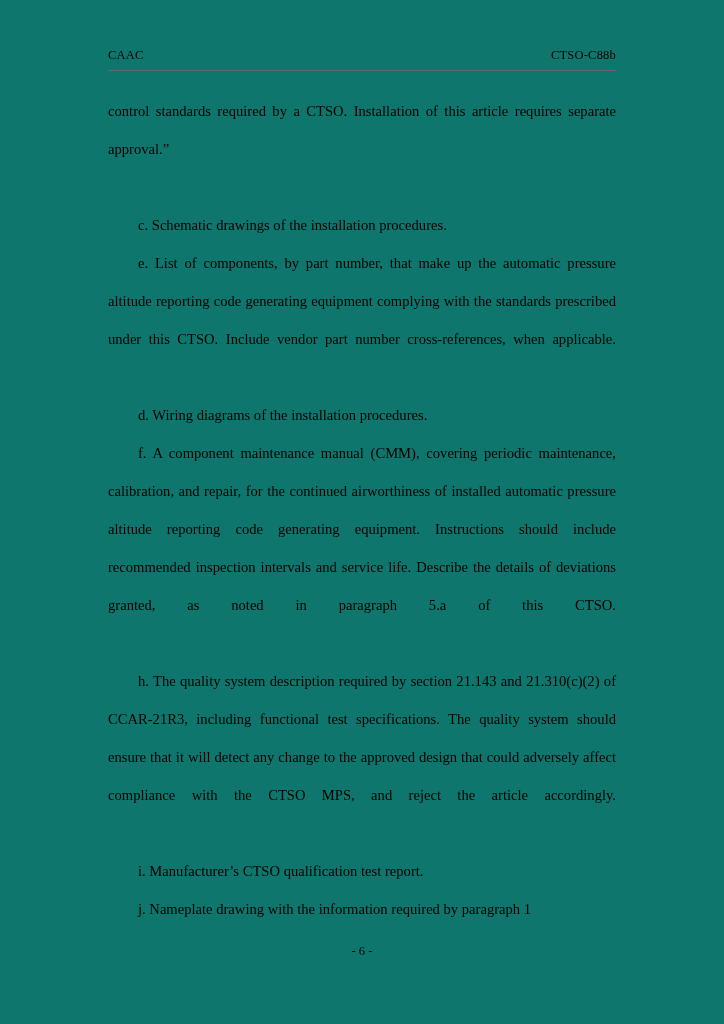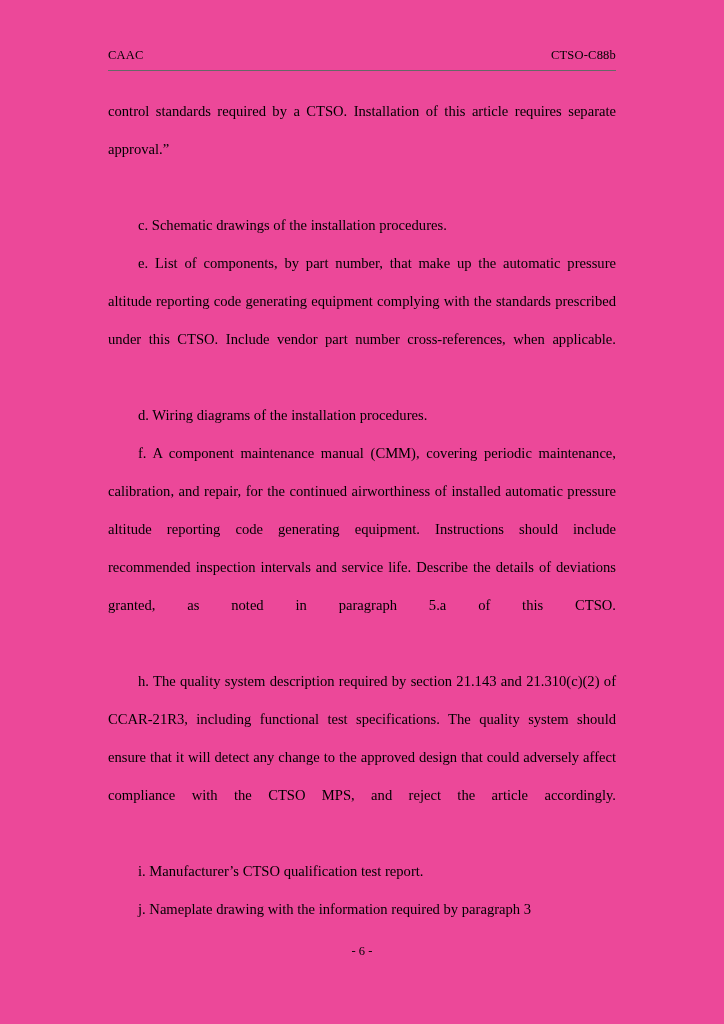--- a/index.html
+++ b/index.html
@@ -14,21 +14,21 @@
     font-family: "Liberation Serif", "DejaVu Serif", serif;
     color: #000000;
     overflow: hidden;
   }
 
   .page {
     position: absolute;
     left: 0; top: 0;
     width: 724px;
     height: 1024px;
-    background: #ec4899;
+    background: #0f766e;
   }
 
   
   .header {
     position: absolute;
     left: 108px;
     top: 48px;
     width: 508px;
     display: flex;
     justify-content: space-between;
@@ -110,21 +110,21 @@
 
     <p class="para indent noflush">d. Wiring diagrams of the installation procedures.</p>
 
     <p class="para indent">f. A component maintenance manual (CMM), covering periodic maintenance, calibration, and repair, for the continued airworthiness of installed automatic pressure altitude reporting code generating equipment. Instructions should include recommended inspection intervals and service life. Describe the details of deviations granted, as noted in paragraph 5.a of this CTSO.</p>
 
 
     <p class="para indent">h. The quality system description required by section 21.143 and 21.310(c)(2) of CCAR-21R3, including functional test specifications. The quality system should ensure that it will detect any change to the approved design that could adversely affect compliance with the CTSO MPS, and reject the article accordingly.</p>
 
     <p class="para indent noflush">i. Manufacturer’s CTSO qualification test report.</p>
 
-    <p class="para indent noflush">j. Nameplate drawing with the information required by paragraph 3</p>
+    <p class="para indent noflush">j. Nameplate drawing with the information required by paragraph 1</p>
 
   </div>
 
   <div class="footer">
     <span>- 6 -</span>
   </div>
 
 </div>
 
 </body></html>

